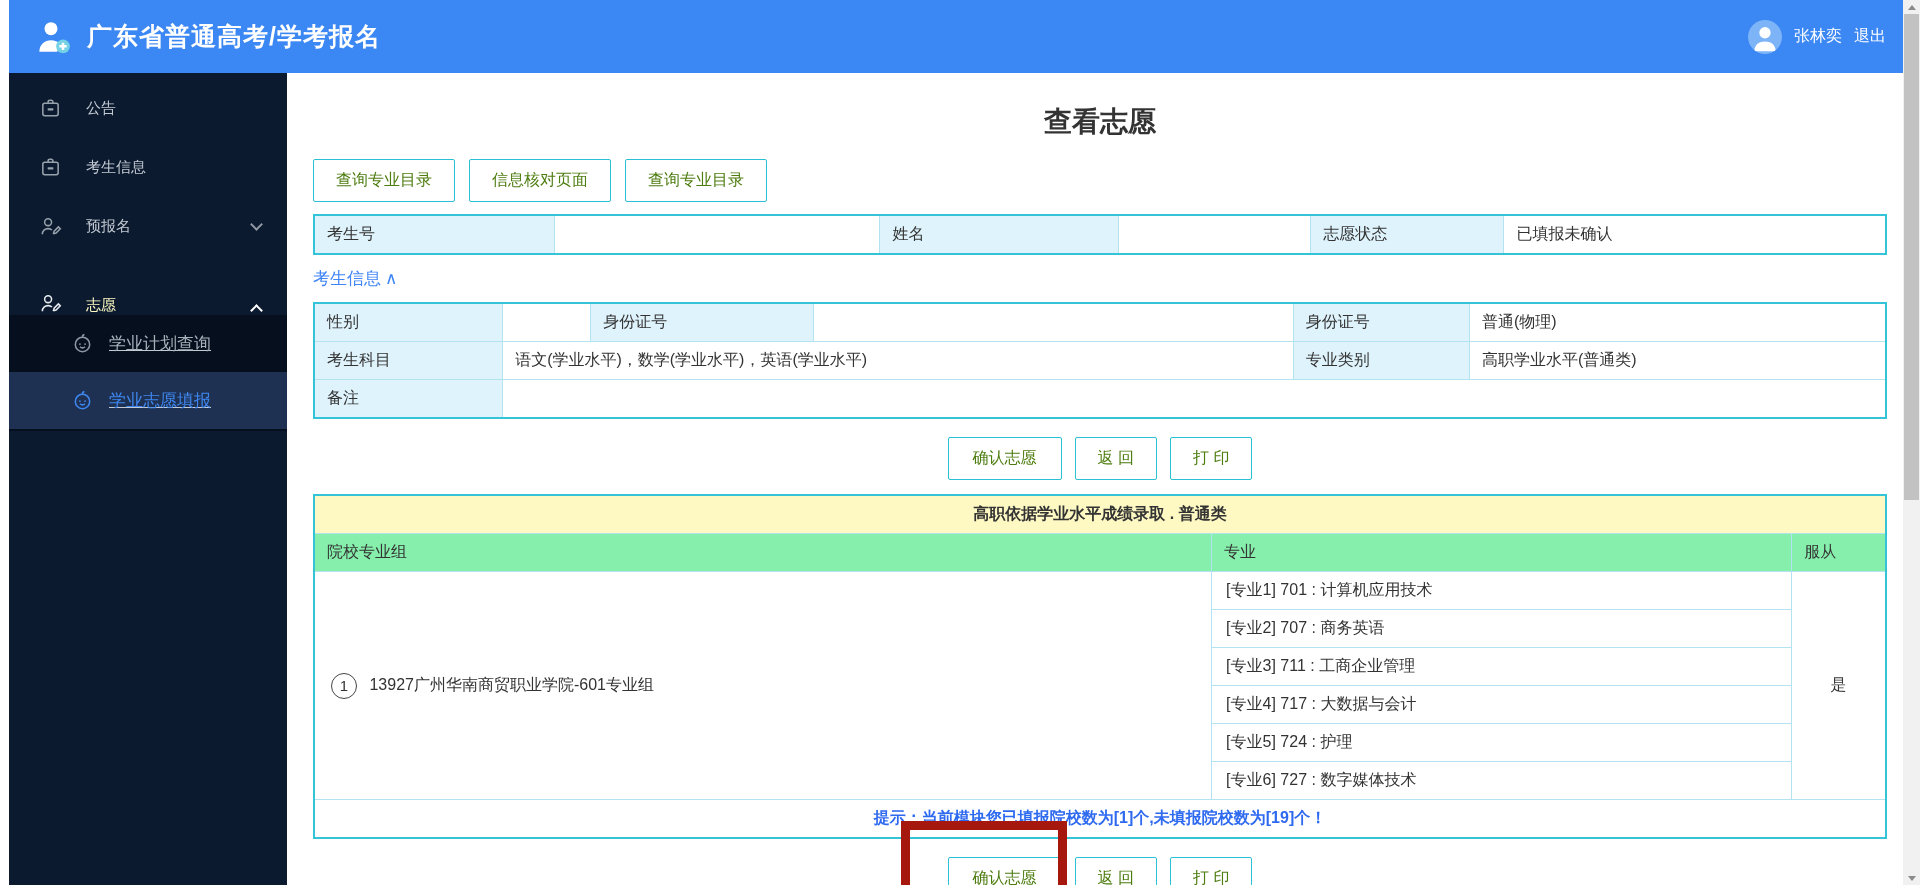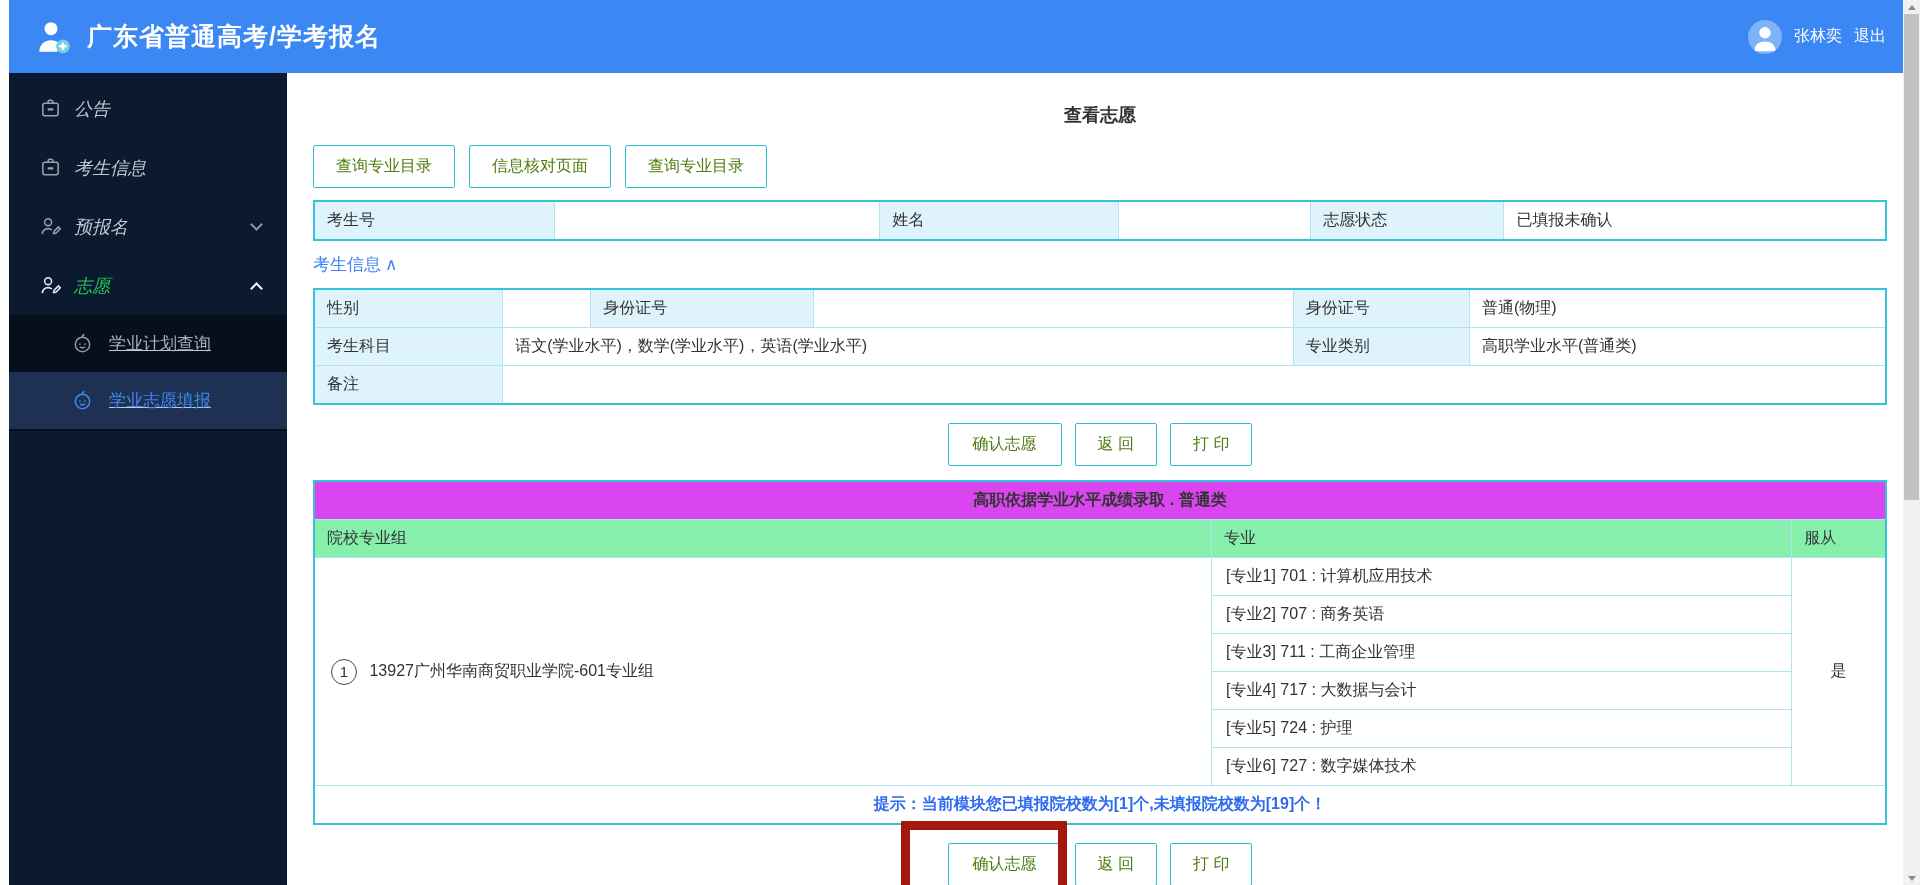--- a/index.html
+++ b/index.html
@@ -13,52 +13,52 @@
   .hdr-title { color:#fff; font-size:25px; font-weight:bold; margin-left:12px; letter-spacing:1px; }
   .hdr-right { margin-left:auto; display:flex; align-items:center; gap:12px; color:#fff; font-size:16px; }
   .avatar { width:34px; height:34px; border-radius:50%; background:#7db4f8; overflow:hidden; display:inline-flex; align-items:flex-end; justify-content:center; }
   .logout { cursor:pointer; }
 
   
   .layout { flex:1; display:flex; min-height:0; }
 
   
   .sidebar { width:278px; background:#0b1a2e; color:#c3cad3; flex-shrink:0; padding-top:6px; }
-  .nav-item { height:59px; display:flex; align-items:center; gap:12px; padding:0 26px 0 30px; font-size:18px; cursor:pointer;font-style:italic; }
+  .nav-item { height:59px; display:flex; align-items:center; gap:24px; padding:0 26px 0 30px; font-size:15px; cursor:pointer; }
   .nav-item svg { color:#98a2ad; flex-shrink:0; }
-  .nav-item.white { color:#22c55e; }
+  .nav-item.white { color:#fef9c3;align-items:flex-end; }
   .nav-item.white svg { color:#e8ecf1; }
   .chev { width:9px; height:9px; border-right:2px solid #8f98a3; border-bottom:2px solid #8f98a3; transform:rotate(45deg); margin-left:auto; margin-top:-4px; }
   .chev.up { transform:rotate(-135deg); margin-top:6px; border-color:#fff; }
   .submenu { background:#060f1d; padding-bottom:2px;text-decoration:underline; }
   .sub-item { height:57px; display:flex; align-items:center; gap:15px; padding-left:62px; font-size:17px; color:#a7b0bb; cursor:pointer; }
   .sub-item svg { color:#8e98a4; flex-shrink:0; }
   .sub-item.active { background:#1e3152; color:#3f87f0; }
   .sub-item.active svg { color:#3f87f0; }
 
   
   .main { flex:1; padding:0 25px 0 26px; background:#fff; overflow:hidden; }
-  .page-title { margin-top:30px; text-align:center; font-size:18px; font-weight:bold; color:#333; }
+  .page-title { margin-top:30px; text-align:center; font-size:28px; font-weight:bold; color:#333; }
   .toolbar { margin-top:18px; display:flex; gap:14px; }
   .btn { display:inline-block; background:#fff; border:1px solid #2bc0d4; color:#4d7c0f; font-size:16px; padding:10px 22px; border-radius:2px; cursor:pointer; font-family:inherit; }
   .btn.wide { padding:10px 24px; }
 
   table.tbl { width:100%; border-collapse:collapse; border:2px solid #35c3d8; table-layout:fixed; }
   table.tbl td { border:1px solid #b3e2f1; font-size:16px; color:#333; padding:8px 12px; height:37px; vertical-align:middle; overflow:hidden; white-space:nowrap; }
   td.lbl { background:#dff3fc; }
   .summary-tbl { margin-top:12px; }
   .red-text { color:#f00; }
 
   .info-link { margin-top:12px; color:#3f85f5; font-size:17px; display:inline-flex; align-items:center; gap:4px; cursor:pointer; }
   .info-tbl { margin-top:12px; }
 
   .actions { margin-top:18px; display:flex; justify-content:center; gap:13px; }
 
   .vt { margin-top:14px; }
-  .vt .vt-title { background:#d946ef; text-align:center; font-weight:bold; }
+  .vt .vt-title { background:#fef9c3; text-align:center; font-weight:bold; }
   .vt .vt-head td { background:#86efac; text-align:left; }
   .vt td.group-cell { text-align:left; padding-left:16px; }
   .vt td.major-cell { text-align:left; padding-left:14px; }
   .vt td.obey-cell { text-align:center; }
   .circ { display:inline-flex; width:26px; height:26px; border:1.5px solid #444; border-radius:50%; align-items:center; justify-content:center; font-size:15px; margin-right:8px; vertical-align:middle; }
   .vt .tip-cell { text-align:center; color:#2e6af0; font-weight:bold; font-size:16px; }
 
   .bottom-actions { margin-top:18px; display:flex; justify-content:center; gap:13px; }
 
   

